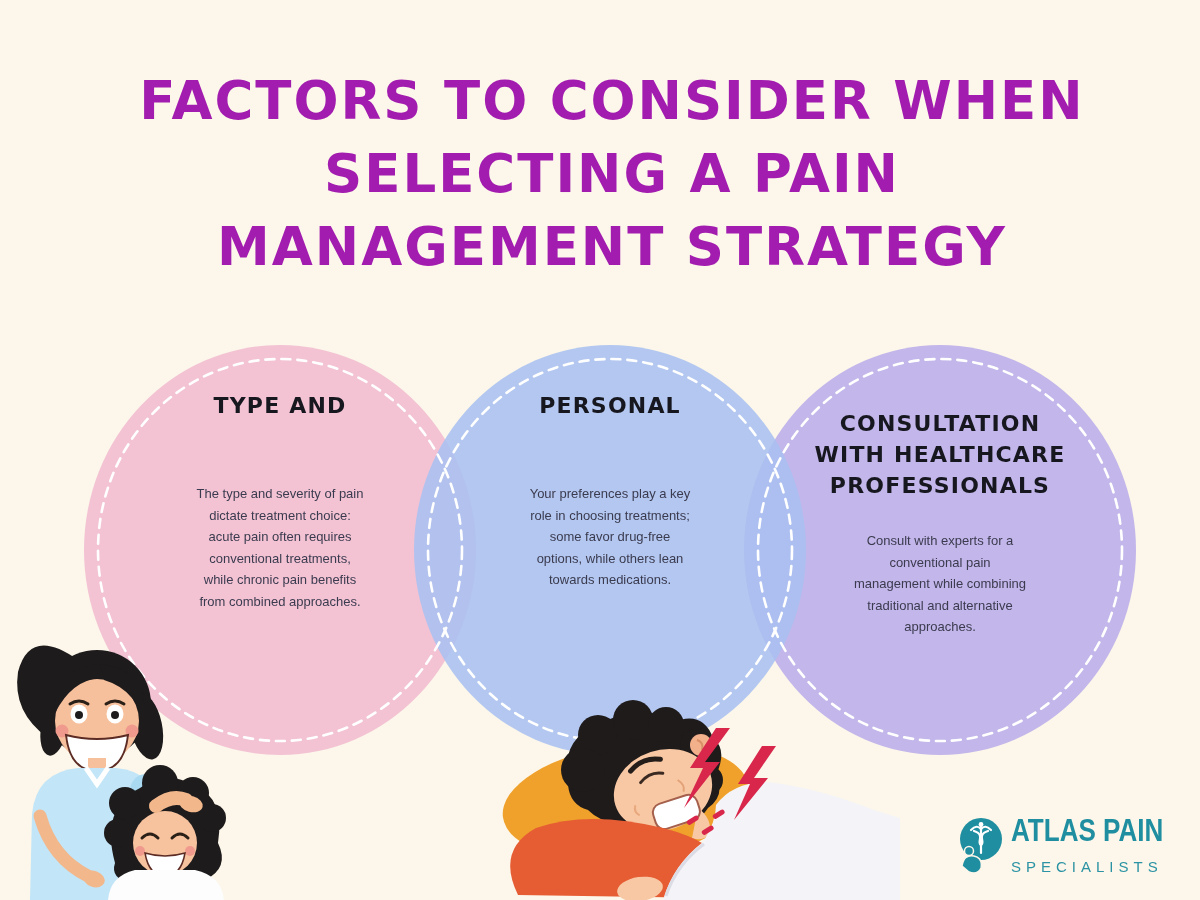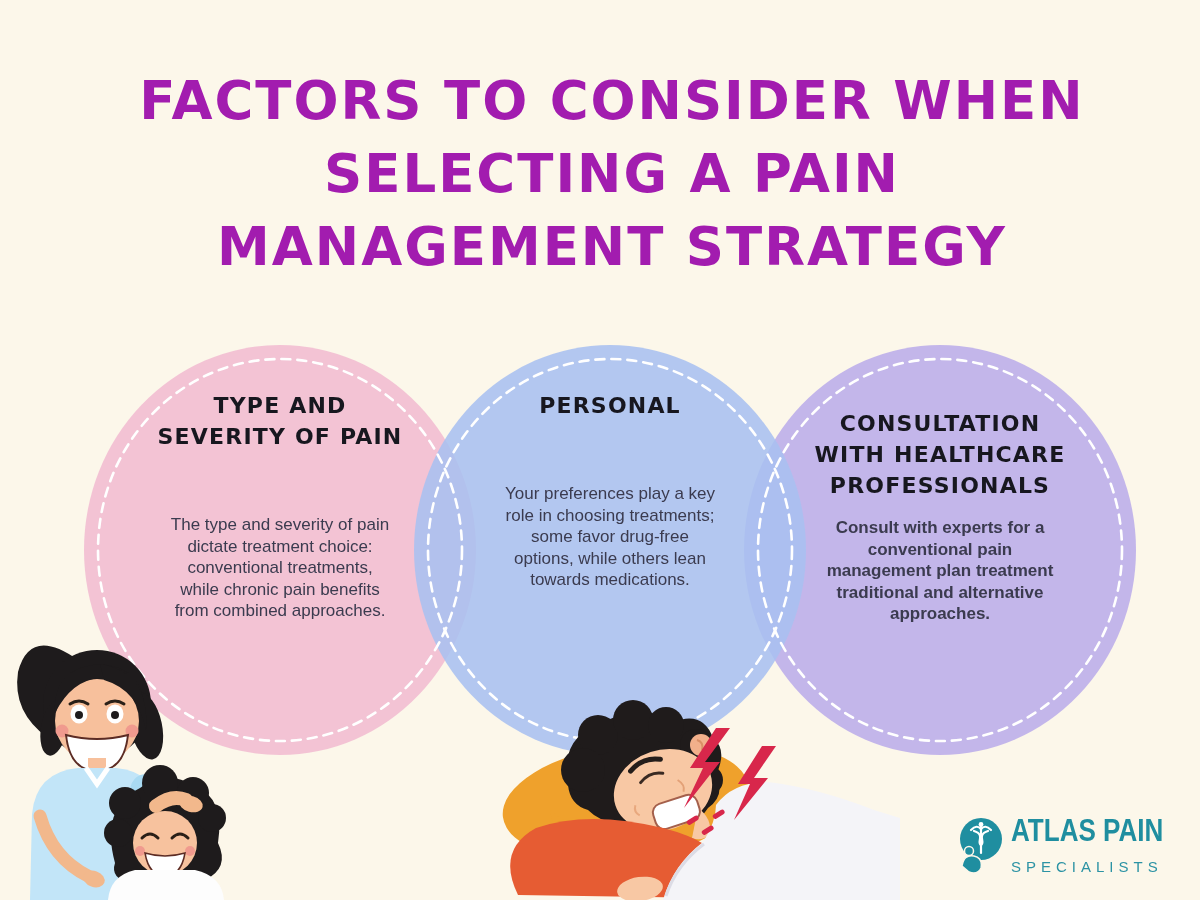--- a/index.html
+++ b/index.html
@@ -13,28 +13,28 @@
   .title span{display:block;}
 
   
   .venn{position:absolute;left:0;top:0;}
 
   
   .factor{position:absolute;text-align:center;}
   .f-head{margin:0;font-family:"DejaVu Sans",sans-serif;font-weight:700;font-size:22px;
           line-height:31px;letter-spacing:1.2px;color:#17171F;}
   .f-head span{display:block;}
-  .f-body{margin:0;font-family:"Liberation Sans",sans-serif;font-size:17px;line-height:21.5px;
+  .f-body{margin:0;font-family:"Liberation Sans",sans-serif;font-size:13px;line-height:21.5px;
           color:#3B3B4F;}
   .f-body span{display:block;}
   #f1{left:120px;top:390px;width:320px;}
   #f2{left:457px;top:390px;width:306px;}
   #f3{left:785px;top:408px;width:310px;}
   #f1 .f-body,#f2 .f-body{margin-top:62px;}
-  #f3 .f-body{margin-top:16px;font-weight:bold;}
+  #f3 .f-body{margin-top:29px;}
 
   
   .ill-massage{position:absolute;left:0;top:618px;}
   .ill-sleep{position:absolute;left:458px;top:690px;}
 
   
   .logo{position:absolute;left:956px;top:816px;display:flex;align-items:center;gap:7px;}
   .logo-text{display:flex;flex-direction:column;}
   .logo-title{font-family:"Liberation Sans",sans-serif;font-weight:bold;font-size:31px;line-height:30px;
               color:#1F8EA0;transform:scaleX(.84);transform-origin:left top;white-space:nowrap;}
@@ -59,25 +59,25 @@
     <g fill="none" stroke="#FFFFFF" stroke-width="2.6" stroke-dasharray="9 7" stroke-linecap="round">
       <ellipse cx="280" cy="550" rx="182" ry="191"></ellipse>
       <ellipse cx="610" cy="550" rx="182" ry="191"></ellipse>
       <ellipse cx="940" cy="550" rx="182" ry="191"></ellipse>
     </g>
   </svg>
 
   <section class="factor" id="f1">
     <h3 class="f-head">
       <span>TYPE AND</span>
-      <span>SEVERITY OF PAIN</span>
     </h3>
     <p class="f-body">
       <span>The type and severity of pain</span>
       <span>dictate treatment choice:</span>
+      <span>acute pain often requires</span>
       <span>conventional treatments,</span>
       <span>while chronic pain benefits</span>
       <span>from combined approaches.</span>
     </p>
   </section>
 
   <section class="factor" id="f2">
     <h3 class="f-head">
       <span>PERSONAL</span>
     </h3>
@@ -92,21 +92,21 @@
 
   <section class="factor" id="f3">
     <h3 class="f-head">
       <span>CONSULTATION</span>
       <span>WITH HEALTHCARE</span>
       <span>PROFESSIONALS</span>
     </h3>
     <p class="f-body">
       <span>Consult with experts for a</span>
       <span>conventional pain</span>
-      <span>management plan treatment</span>
+      <span>management while combining</span>
       <span>traditional and alternative</span>
       <span>approaches.</span>
     </p>
   </section>
 
   <svg class="ill-massage" width="235" height="282" viewBox="0 0 235 282">
 
     <path d="M78,42 Q30,8 18,54 Q12,94 48,120 Q52,80 72,60 Z" fill="#1E1B1C"></path>
     <circle cx="73" cy="48" r="8" fill="#F2A9C4"></circle>
     <circle cx="97" cy="86" r="54" fill="#1E1B1C"></circle>

